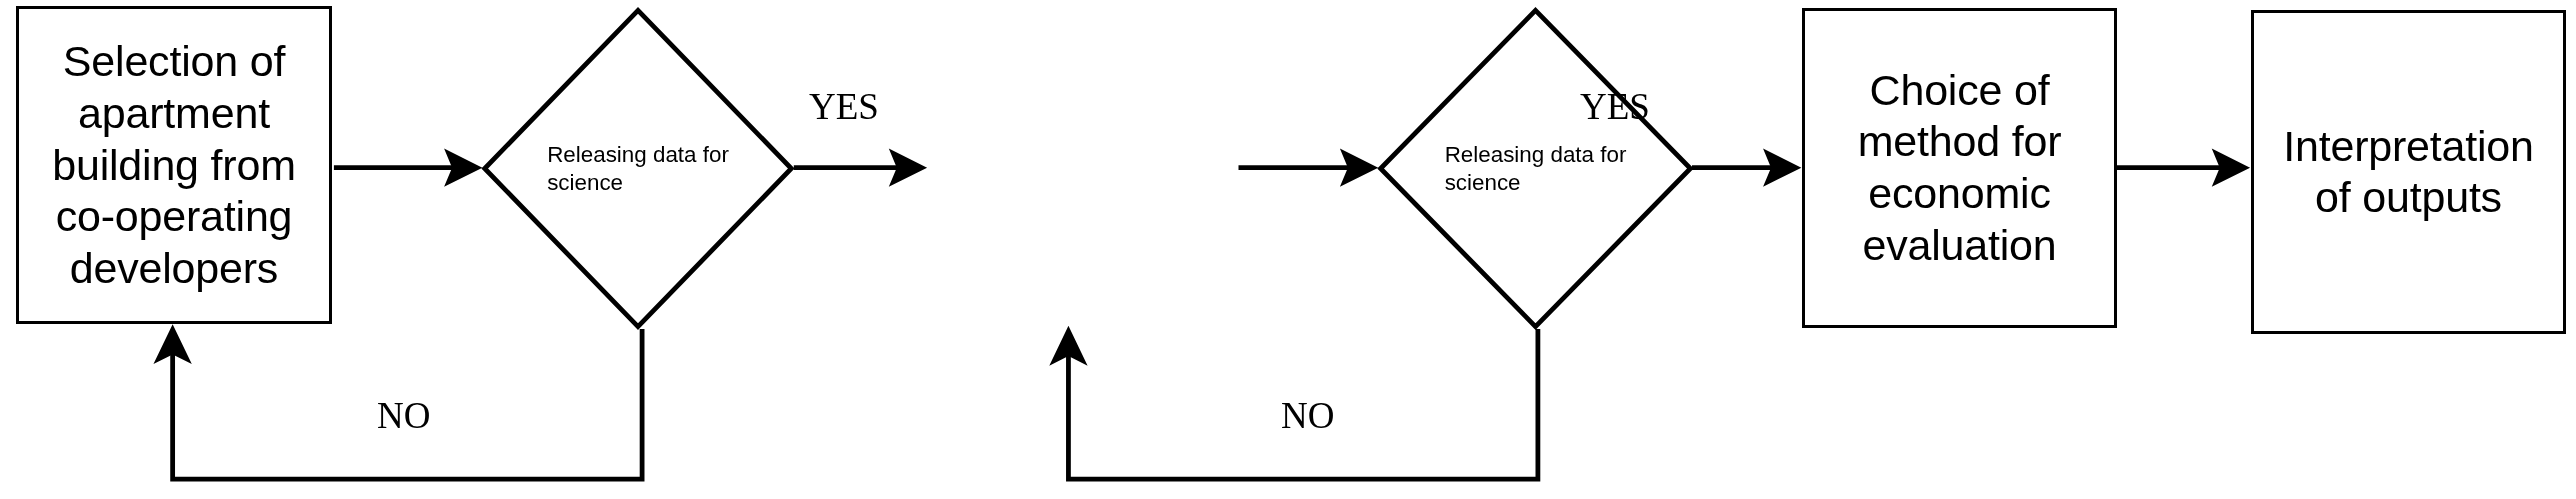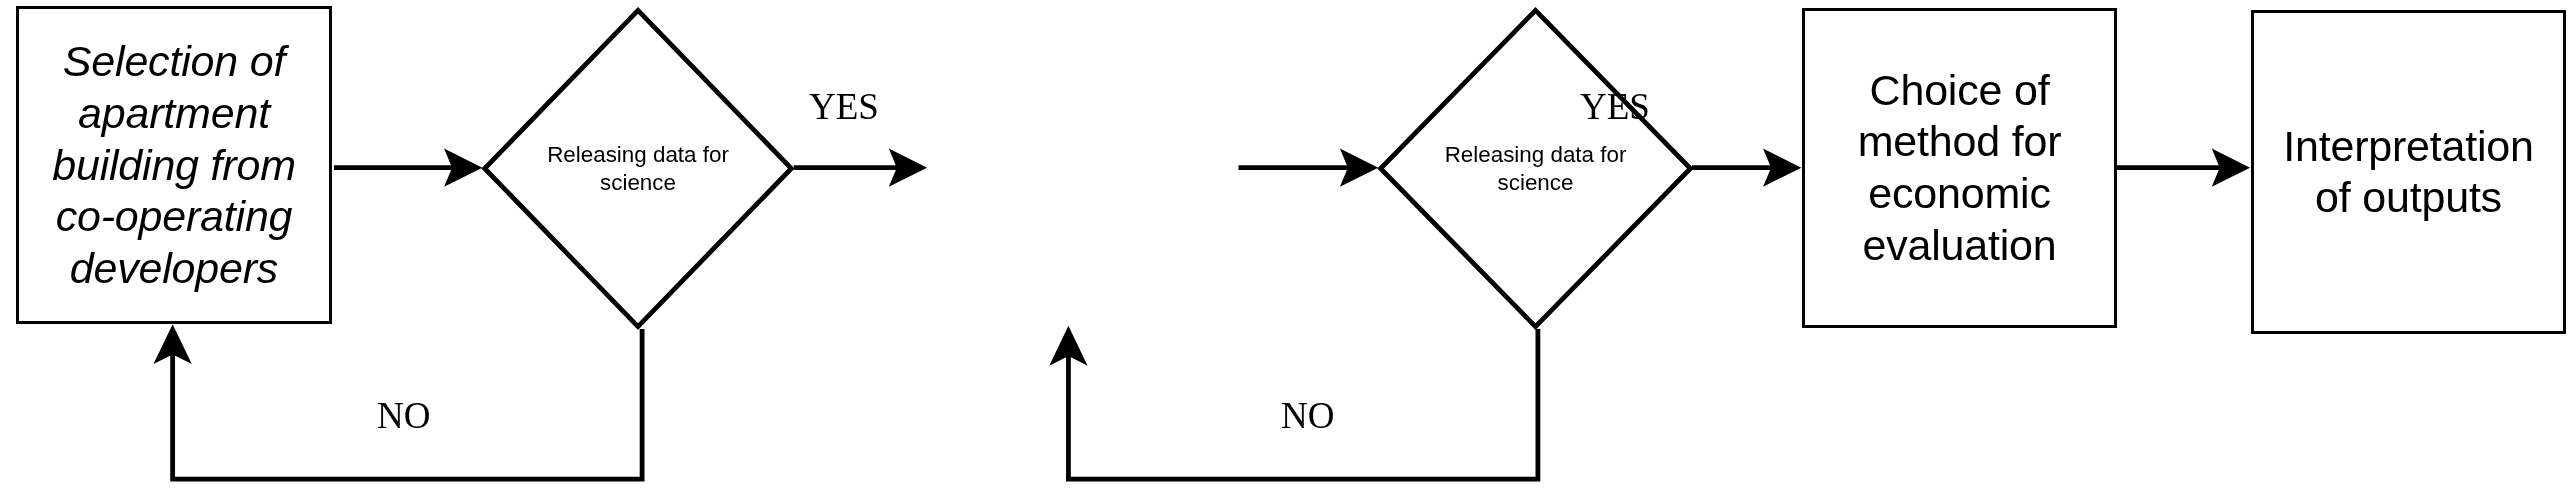--- a/index.html
+++ b/index.html
@@ -28,21 +28,21 @@
   
   .decision{position:absolute;}
   .decision svg{position:absolute;left:0;top:0;overflow:visible;}
   .decision .dec-label{
     position:absolute;
     left:0;top:0;
     width:100%;height:100%;
     display:flex;
     align-items:center;
     justify-content:center;
-    text-align:center;
+    text-align:left;
     font-size:22.4px;
     line-height:1.25;
     white-space:pre-line;
     pointer-events:none;
   }
 
   
   .edge{position:absolute;left:0;top:0;width:2576px;height:499px;overflow:visible;pointer-events:none;}
   .edge line,.edge polyline{stroke:#000;stroke-width:6;fill:none;}
   .edge polygon{fill:#000;stroke:none;}
@@ -92,21 +92,21 @@
       <polyline points="803,412 803,600 215,600 215,432"></polyline>
       <polygon points="215,406 191,456 215,444 239,456"></polygon>
     </g>
 
     <g>
       <polyline points="1925,412 1925,600 1337,600 1337,434"></polyline>
       <polygon points="1337,408 1313,458 1337,446 1361,458"></polygon>
     </g>
   </svg>
 
-  <div class="proc" style="left:16px;top:6.4px;width:316px;height:318px;font-style:italic;">
+  <div class="proc" style="left:16px;top:6.4px;width:316px;height:318px;">
     <div class="proc-label">Selection of
 apartment
 building from
 co-operating
 developers</div>
   </div>
 
   <div class="decision" style="left:482px;top:8px;width:312px;height:321px;">
     <svg width="312" height="321" viewBox="0 0 390 402">
       <polygon points="195,3 387,201 195,399 3,201" fill="#ffffff" stroke="#000000" stroke-width="6"></polygon>

